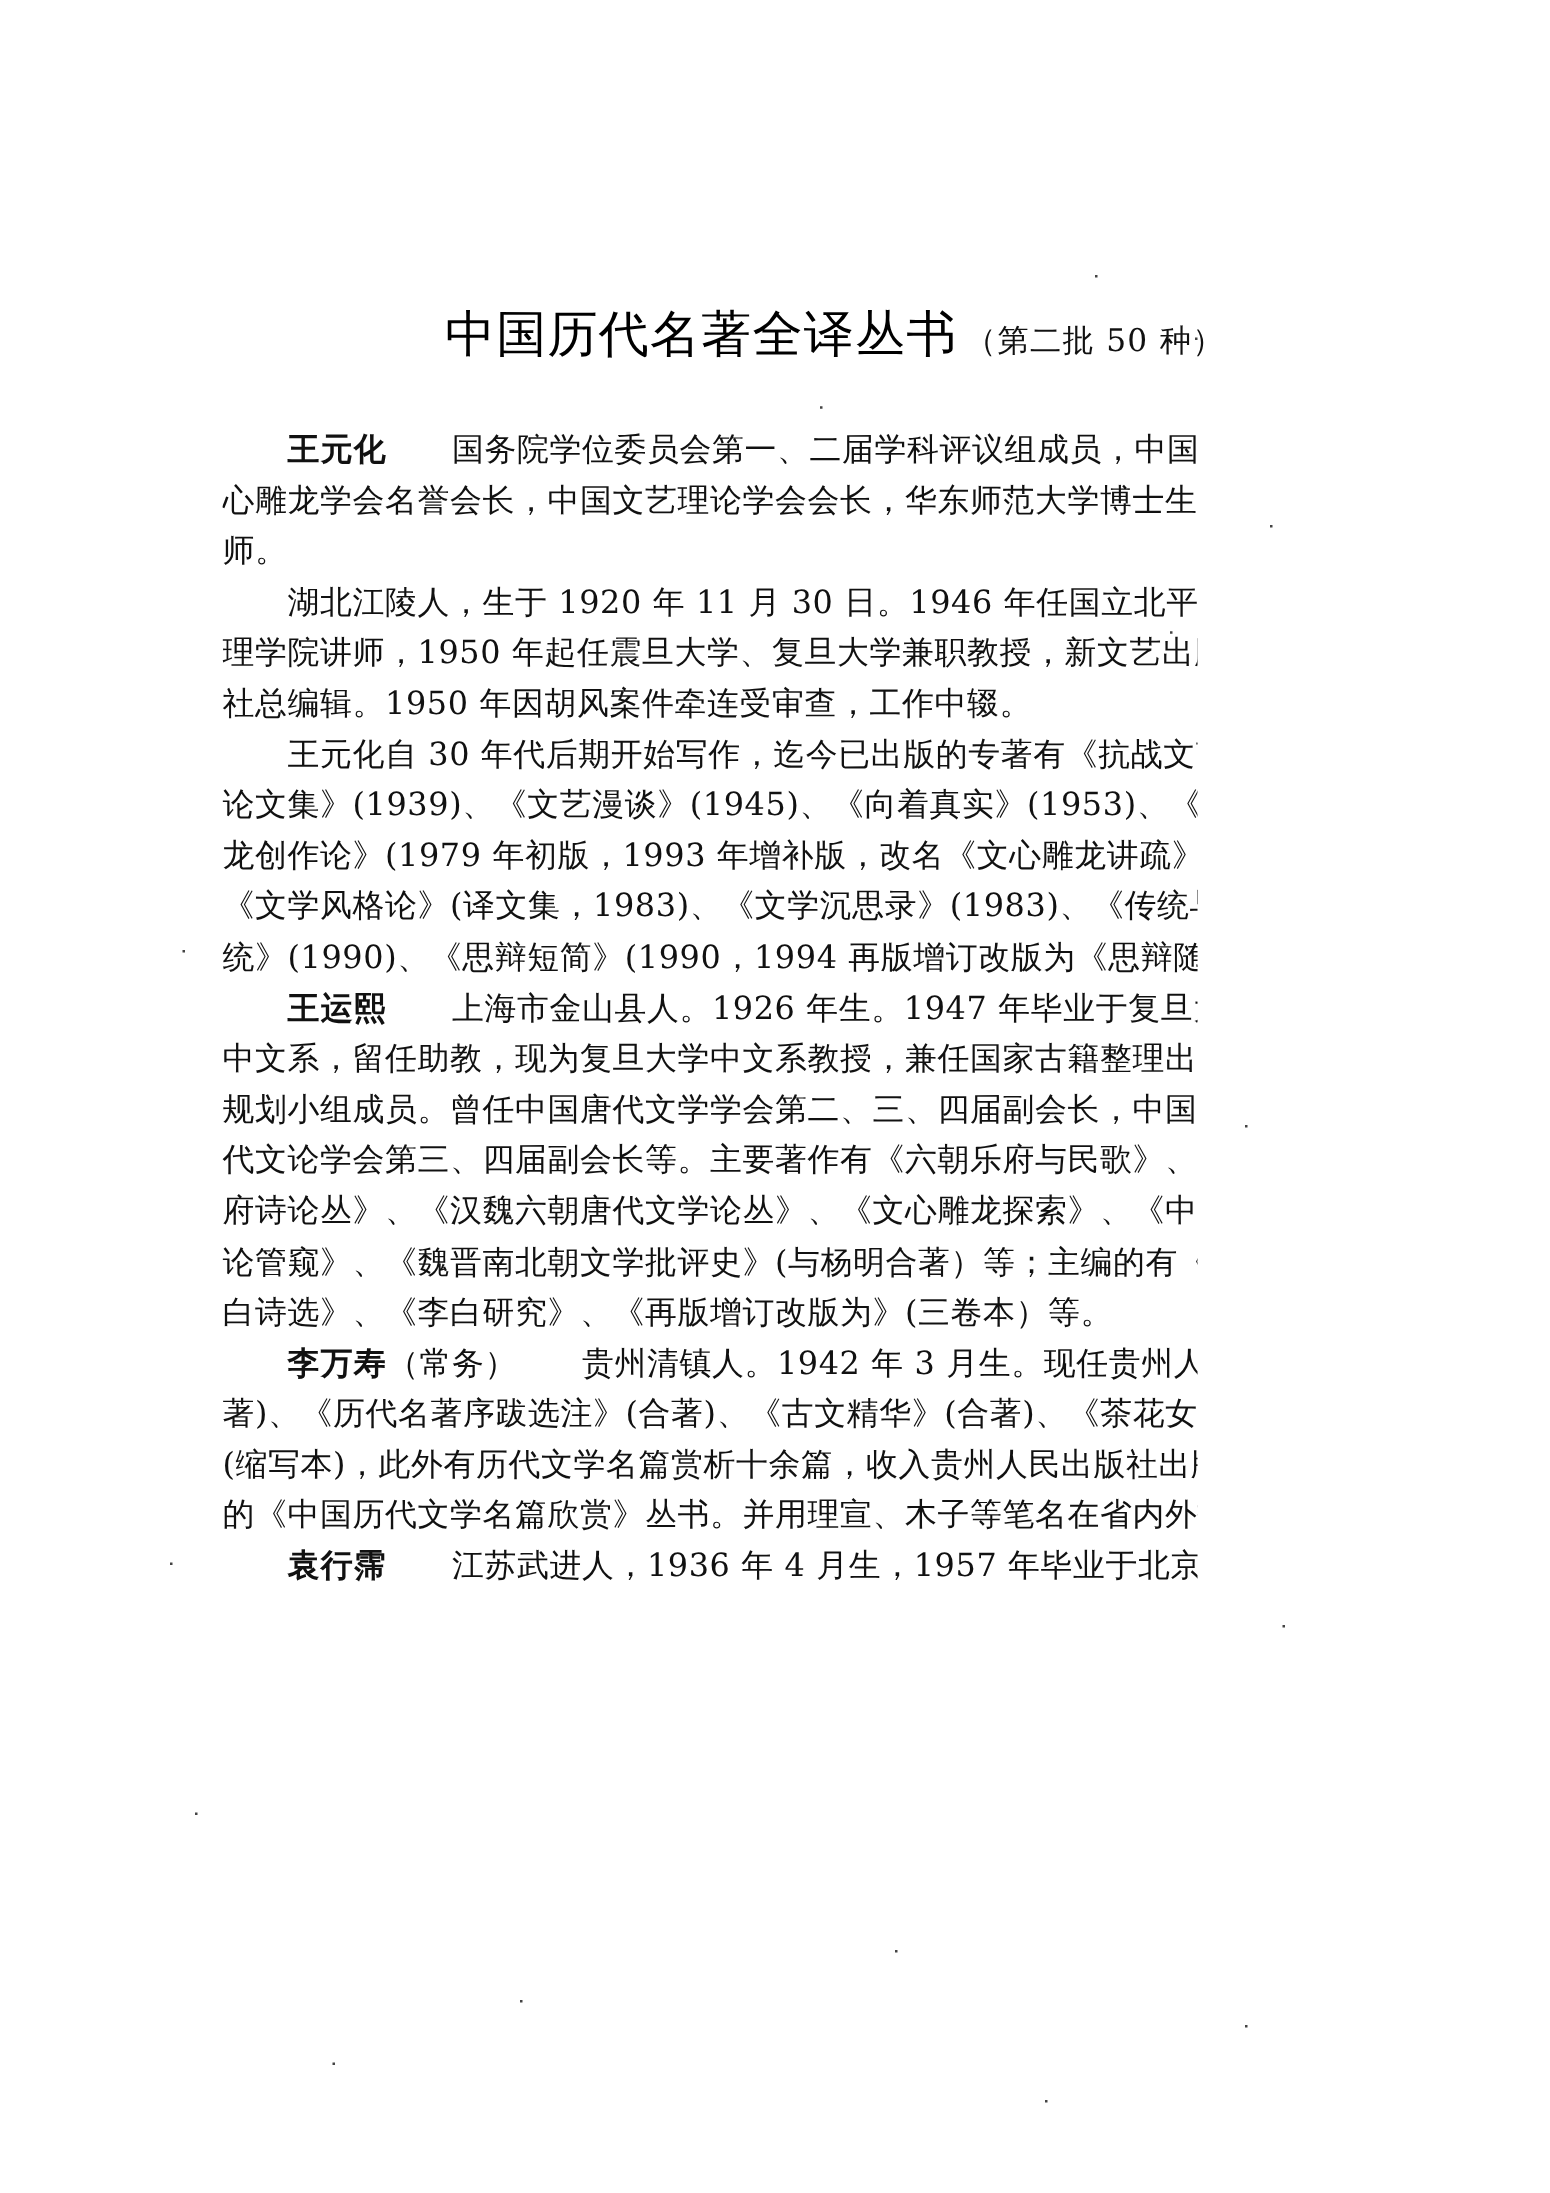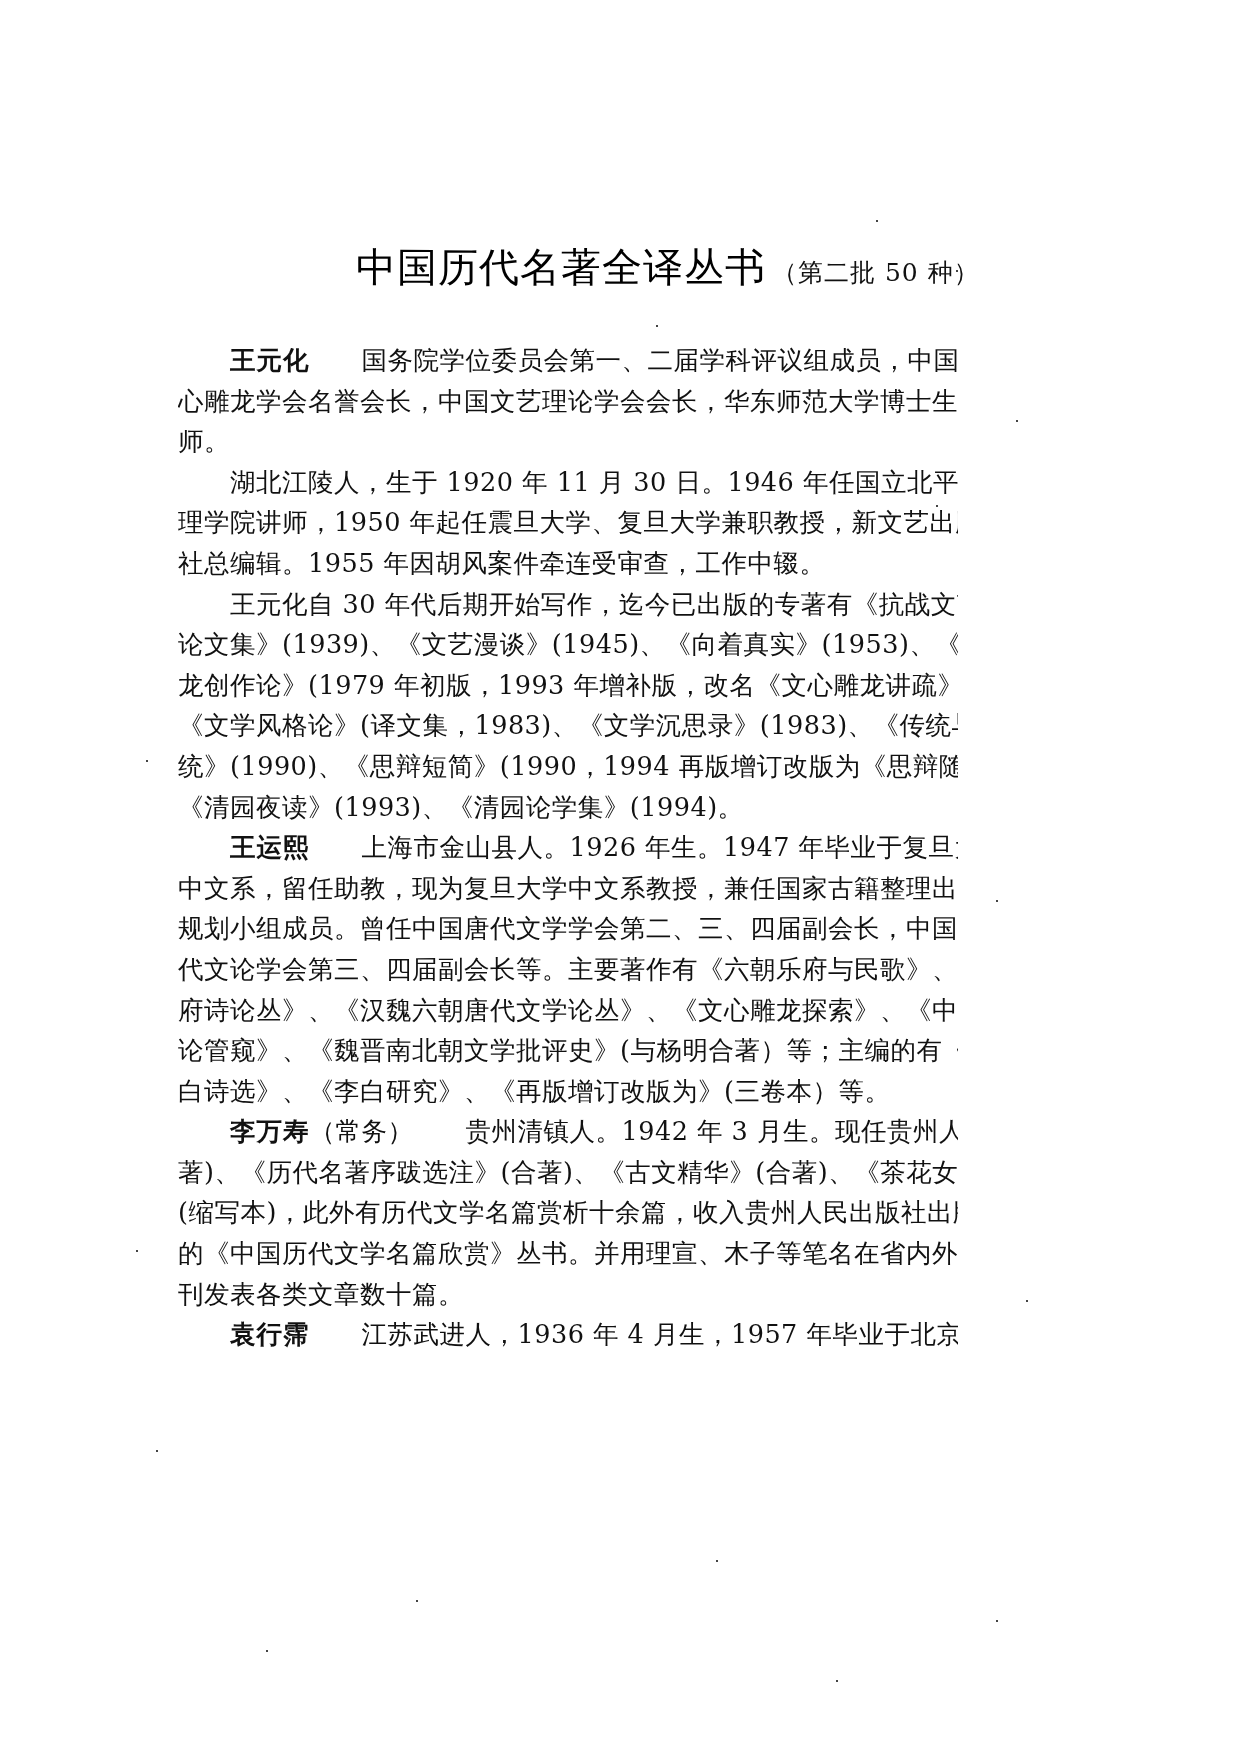--- a/index.html
+++ b/index.html
@@ -29,41 +29,39 @@
     <span class="title-main">中国历代名著全译丛书</span><span class="title-sub">（第二批 50 种）</span>
   </div>
 
   <div class="body">
 
     <div class="line indent"><span class="name">王元化</span><span class="gap"></span><span>国务院学位委员会第一、二届学科评议组成员，中国文</span></div>
     <div class="line">心雕龙学会名誉会长，中国文艺理论学会会长，华东师范大学博士生导</div>
     <div class="line short">师。</div>
     <div class="line indent">湖北江陵人，生于 1920 年 11 月 30 日。1946 年任国立北平铁道管</div>
     <div class="line">理学院讲师，1950 年起任震旦大学、复旦大学兼职教授，新文艺出版</div>
-    <div class="line short">社总编辑。1955 年因胡风案件牵连受审查，工作中辍。</div>
+    <div class="line short">社总编辑。1950 年因胡风案件牵连受审查，工作中辍。</div>
     <div class="line indent">王元化自 30 年代后期开始写作，迄今已出版的专著有《抗战文艺</div>
     <div class="line">论文集》(1939)、《文艺漫谈》(1945)、《向着真实》(1953)、《文心雕</div>
     <div class="line">龙创作论》(1979 年初版，1993 年增补版，改名《文心雕龙讲疏》)、</div>
     <div class="line">《文学风格论》(译文集，1983)、《文学沉思录》(1983)、《传统与反传</div>
     <div class="line">统》(1990)、《思辩短简》(1990，1994 再版增订改版为《思辩随笔》)、</div>
-    <div class="line short">《清园夜读》(1993)、《清园论学集》(1994)。</div>
 
     <div class="line indent"><span class="name">王运熙</span><span class="gap"></span><span>上海市金山县人。1926 年生。1947 年毕业于复旦大学</span></div>
     <div class="line">中文系，留任助教，现为复旦大学中文系教授，兼任国家古籍整理出版</div>
     <div class="line">规划小组成员。曾任中国唐代文学学会第二、三、四届副会长，中国古</div>
     <div class="line">代文论学会第三、四届副会长等。主要著作有《六朝乐府与民歌》、《乐</div>
     <div class="line">府诗论丛》、《汉魏六朝唐代文学论丛》、《文心雕龙探索》、《中国古代文</div>
     <div class="line">论管窥》、《魏晋南北朝文学批评史》(与杨明合著）等；主编的有《李</div>
     <div class="line short">白诗选》、《李白研究》、《再版增订改版为》(三卷本）等。</div>
 
     <div class="line indent"><span class="name">李万寿</span><span class="note">（常务）</span><span class="gap"></span><span>贵州清镇人。1942 年 3 月生。现任贵州人民</span></div>
     <div class="line">著)、《历代名著序跋选注》(合著)、《古文精华》(合著)、《茶花女》</div>
     <div class="line">(缩写本)，此外有历代文学名篇赏析十余篇，收入贵州人民出版社出版</div>
     <div class="line">的《中国历代文学名篇欣赏》丛书。并用理宣、木子等笔名在省内外报</div>
-    <div class="line short">刊发表各类文章数十篇。</div>
 
     <div class="line indent"><span class="name">袁行霈</span><span class="gap"></span><span>江苏武进人，1936 年 4 月生，1957 年毕业于北京大学</span></div>
 
   </div>
 
   <div class="specks">
     <div class="speck" style="left:640px;top:325px"></div>
     <div class="speck" style="left:860px;top:220px"></div>
     <div class="speck" style="left:940px;top:270px"></div>
     <div class="speck" style="left:1000px;top:420px"></div>

